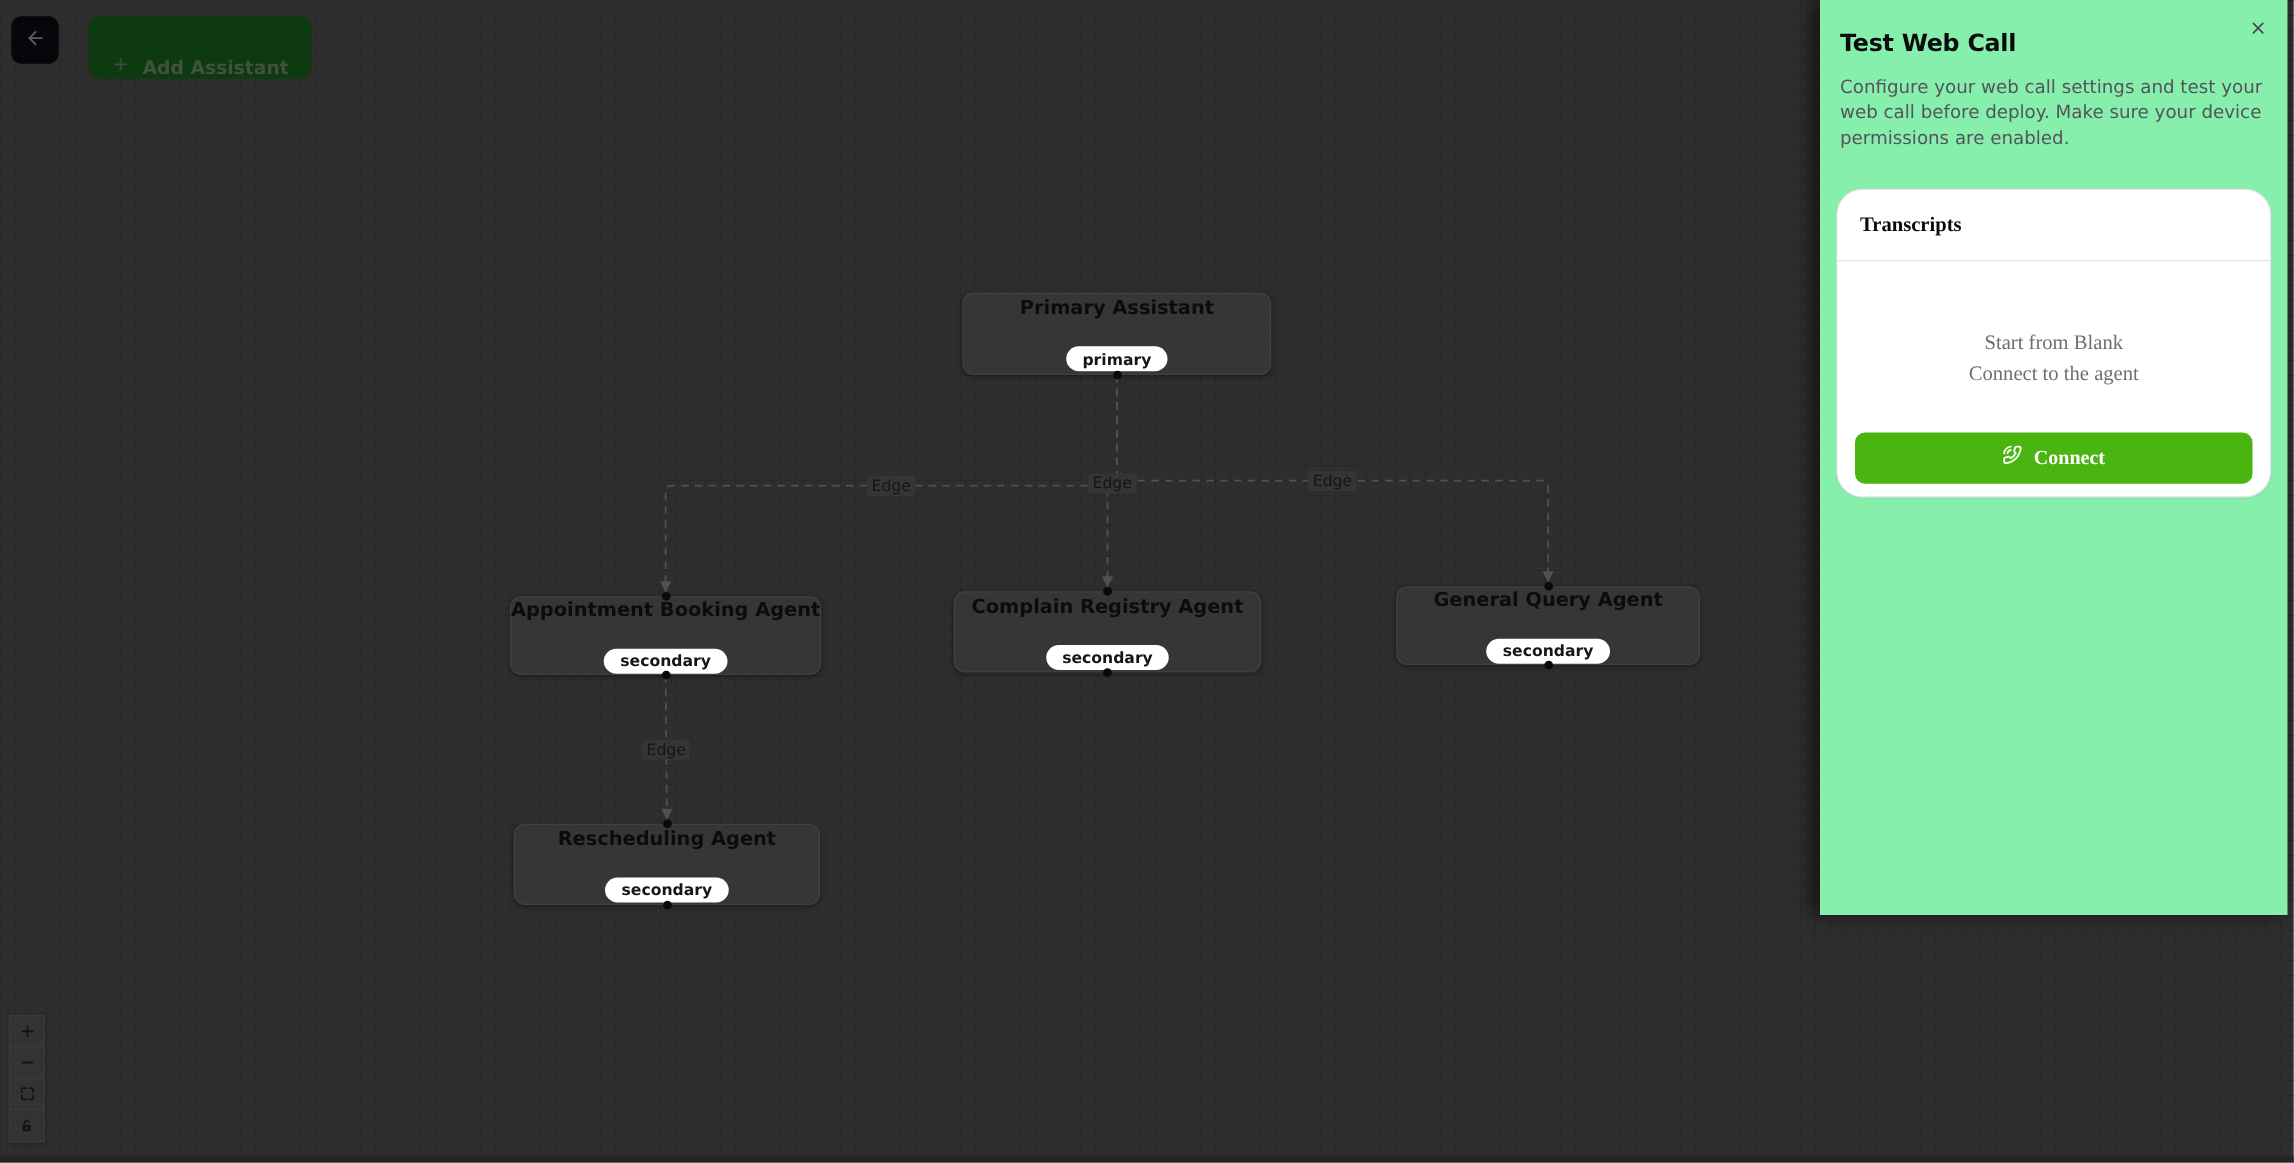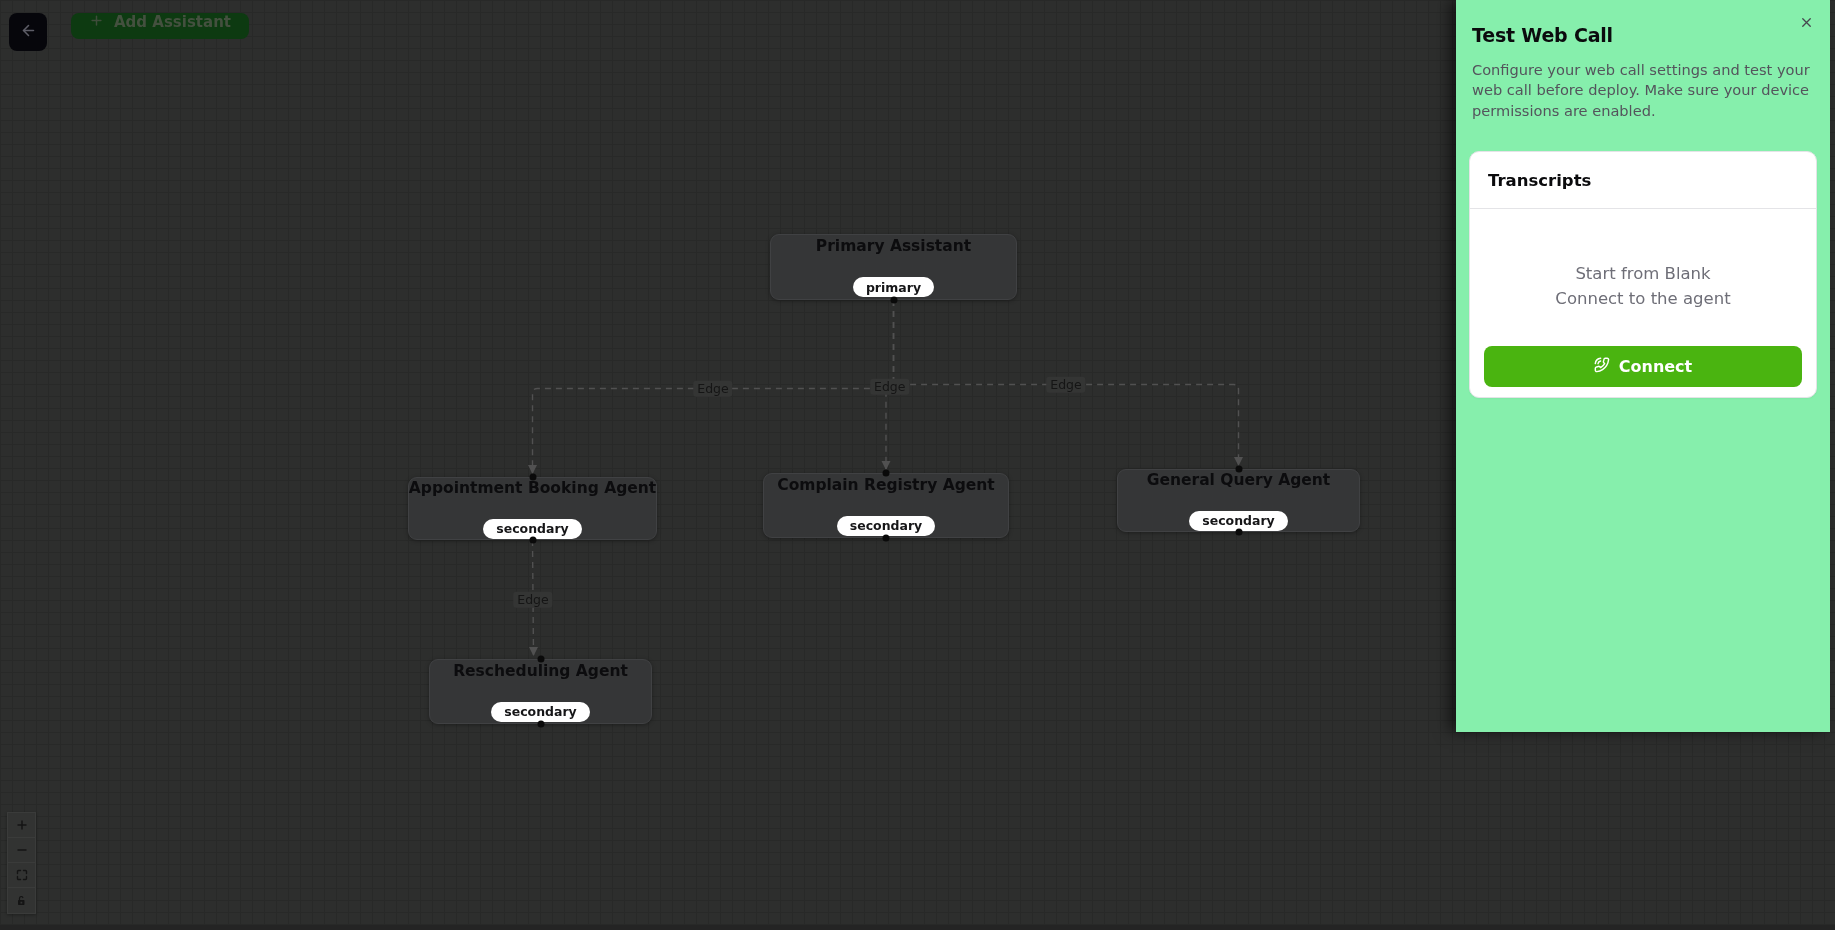--- a/index.html
+++ b/index.html
@@ -42,23 +42,23 @@
     background:#0a0a0a;left:50%;transform:translate(-50%,-50%);
   }
   .handle.top{top:-1px;} .handle.bottom{top:calc(100% + 1px);}
   
   .back-btn{
     position:absolute;left:9px;top:13px;width:38px;height:38px;z-index:5;
     background:#06060b;border:none;border-radius:8px;cursor:pointer;
     display:flex;align-items:center;justify-content:center;color:#5d5d67;
   }
   .add-btn{
-    position:absolute;left:71px;top:13px;height:26px;z-index:5;padding:0 18px;
+    position:absolute;left:71px;top:13px;height:50px;z-index:5;padding:0 18px;
     background:#0d3a11;border:none;border-radius:8px;cursor:pointer;
-    display:flex;align-items:flex-start;gap:10px;
+    display:flex;align-items:flex-end;gap:10px;
     color:#44503f;font-weight:600;font-size:15px;font-family:inherit;
   }
   .add-btn svg{stroke:#3f4c3b;}
   
   .controls{
     position:absolute;left:7px;top:812px;width:27px;z-index:5;
     display:flex;flex-direction:column;background:#323332;
     border:1px solid #3a3b3a;box-shadow:0 1px 3px rgba(0,0,0,.3);
   }
   .ctrl{
@@ -80,22 +80,23 @@
   .panel-title{
     position:absolute;left:16px;top:24px;margin:0;
     font-size:19px;font-weight:800;color:#0b0b0d;letter-spacing:-.2px;
   }
   .panel-desc{
     position:absolute;left:16px;top:60px;width:350px;margin:0;
     font-size:14.6px;line-height:1.4;color:#54545c;
   }
   .card{
     position:absolute;left:13px;top:151px;width:348px;height:247px;box-sizing:border-box;
-    background:#fff;border:1px solid #e4e4e7;border-radius:10px;
+    background:#fff;border:1px solid #e4e4e7;border-radius:21px;
     box-shadow:0 1px 2px rgba(0,0,0,.04);
+    font-family:Liberation Serif, serif;
   }
   .card-header{
     height:57px;box-sizing:border-box;border-bottom:1px solid #e4e4e7;
     display:flex;align-items:center;padding:0 18px;
     font-size:16.5px;font-weight:700;color:#0b0b0d;
   }
   .card-body{position:relative;height:188px;}
   .empty-state{
     position:absolute;top:52px;left:0;right:0;text-align:center;
     color:#6e6e77;font-size:16.5px;line-height:25px;
@@ -145,21 +146,21 @@
         <div class="node-badge">secondary</div>
         <div class="handle top"></div>
         <div class="handle bottom"></div>
       </div>
       <div class="node" style="left: 1117px; top: 469px; width: 243px; height: 63px;">
         <div class="node-title">General Query Agent</div>
         <div class="node-badge">secondary</div>
         <div class="handle top"></div>
         <div class="handle bottom"></div>
       </div>
-      <div class="node" style="left: 429px; top: 659px; width: 223px; height: 65px; text-align: center;">
+      <div class="node" style="left: 411px; top: 659px; width: 245px; height: 65px; text-align: center;">
         <div class="node-title">Rescheduling Agent</div>
         <div class="node-badge">secondary</div>
         <div class="handle top"></div>
         <div class="handle bottom"></div>
       </div>
     </div>
 
   <button class="back-btn">
     <span>
       <svg width="17" height="17" viewBox="0 0 24 24" fill="none" stroke="currentColor" stroke-width="2.2" stroke-linecap="round" stroke-linejoin="round">

